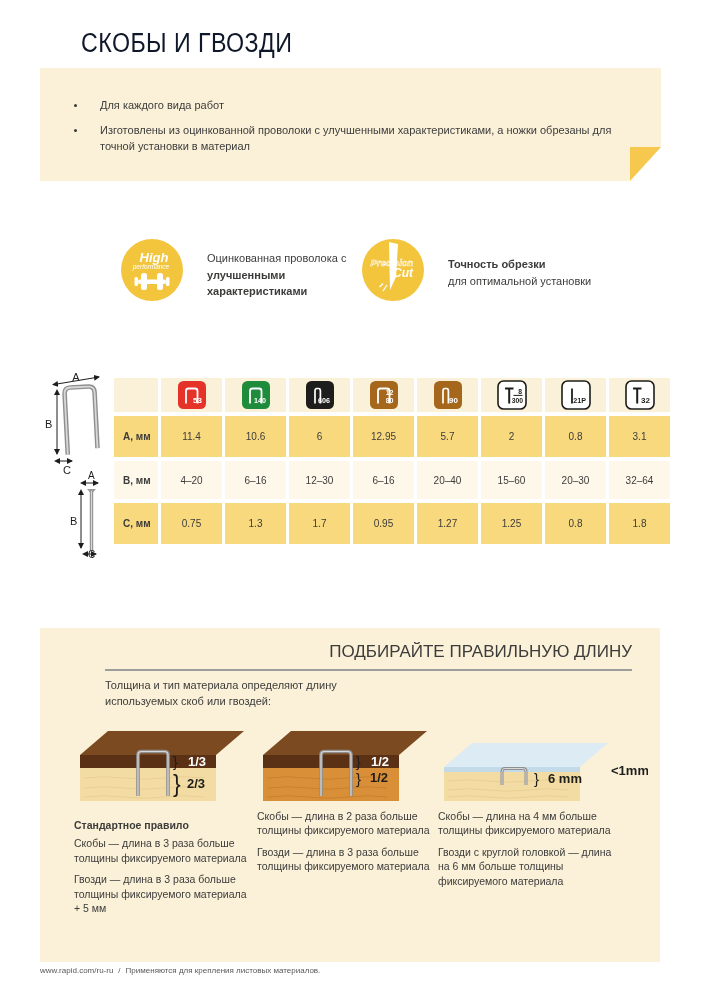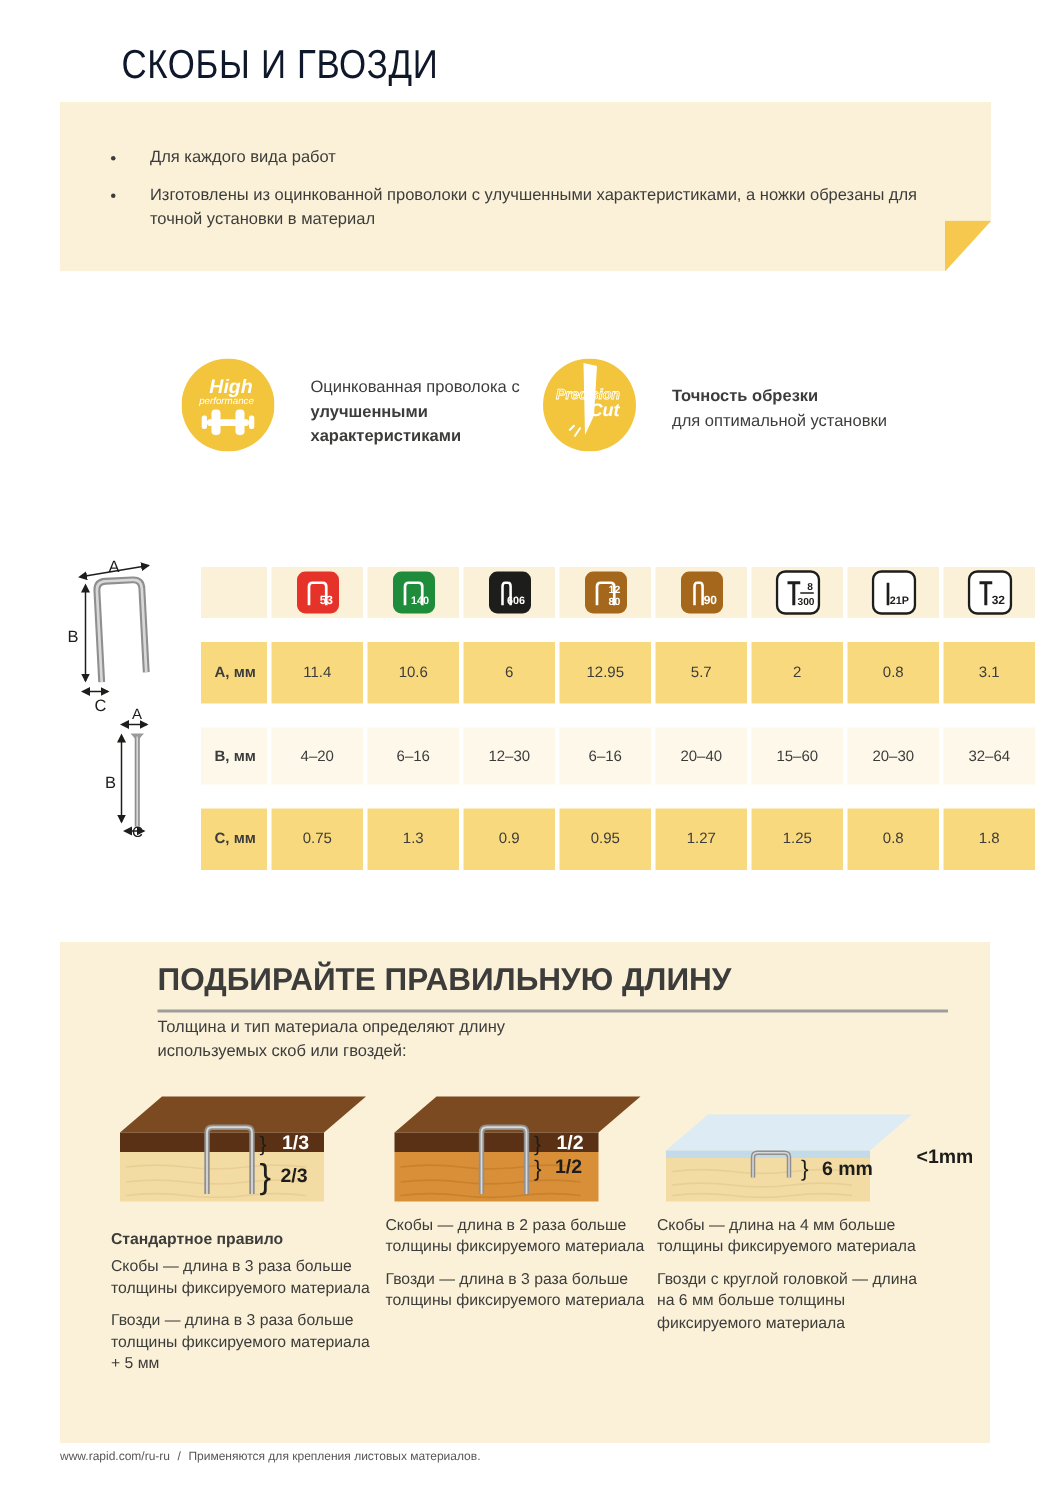--- a/index.html
+++ b/index.html
@@ -23,32 +23,32 @@
   
   .feature-text{position:absolute;font-size:11px;line-height:1.5;}
   .feature-text .post{display:block;}
   .ft1{left:207px;top:250px;width:146px;}
   .ft2{left:448px;top:256px;width:170px;}
   .badge1{position:absolute;left:121px;top:239px;}
   .badge2{position:absolute;left:362px;top:239px;}
 
   
   .dims-svg{position:absolute;left:42px;top:372px;}
-  .dim-table{position:absolute;left:134px;top:378px;display:grid;
-    grid-template-columns:44px repeat(8,61px);grid-template-rows:34px 41px 38px 41px;gap:16px 3px;border-radius:29px;}
+  .dim-table{position:absolute;left:114px;top:378px;display:grid;
+    grid-template-columns:44px repeat(8,61px);grid-template-rows:34px 41px 38px 41px;gap:4px 3px;border-radius:29px;}
   .th{background:#FBF1D8;display:flex;align-items:center;justify-content:center;}
   .cell{display:flex;align-items:center;justify-content:center;font-size:10px;color:#3C3C3B;}
   .cell.lbl{font-weight:bold;justify-content:flex-start;padding-left:9px;}
   .yellow{background:#F9D97E;}
   .light{background:#FDF8EA;text-align:center;}
 
   
   .guide-box{position:absolute;left:40px;top:628px;width:620px;height:334px;background:#FBF1D8;}
   .guide-headwrap{position:absolute;left:65px;top:14px;width:527px;border-bottom:2px solid #9D9D9C;}
-  .guide-headwrap h2{margin:0;padding:0 0 7px 0;font-size:21px;font-weight:700;color:#3C3C3B;}
+  .guide-headwrap h2{margin:0;padding:0 0 7px 0;font-size:17px;font-weight:400;color:#3C3C3B;text-align:right;}
   .guide-intro{position:absolute;left:65px;top:50px;width:265px;margin:0;font-size:11px;line-height:1.45;}
   .guide-col{position:absolute;top:97px;}
   .gc0{left:34px;width:176px;}
   .gc1{left:217px;width:178px;}
   .gc2{left:398px;width:212px;}
   .guide-col h3{margin:9px 0 4px 0;font-size:10.5px;font-weight:bold;line-height:1.35;width:180px;}
   .guide-col p{margin:0 0 7px 0;font-size:10.5px;line-height:1.38;width:178px;}
 
   
   .footer{position:absolute;left:40px;top:966px;font-size:8px;color:#575756;}
@@ -205,21 +205,21 @@
     <div class="cell light">6–16</div>
     <div class="cell light">12–30</div>
     <div class="cell light">6–16</div>
     <div class="cell light">20–40</div>
     <div class="cell light">15–60</div>
     <div class="cell light">20–30</div>
     <div class="cell light">32–64</div>
     <div class="cell lbl yellow">C, мм</div>
     <div class="cell yellow">0.75</div>
     <div class="cell yellow">1.3</div>
-    <div class="cell yellow">0.9</div>
+    <div class="cell yellow">1.7</div>
     <div class="cell yellow">0.95</div>
     <div class="cell yellow">1.27</div>
     <div class="cell yellow">1.25</div>
     <div class="cell yellow">0.8</div>
     <div class="cell yellow">1.8</div>
   </div>
 
 <section class="guide-box">
   <div class="guide-headwrap">
     <h2>ПОДБИРАЙТЕ ПРАВИЛЬНУЮ ДЛИНУ</h2>

